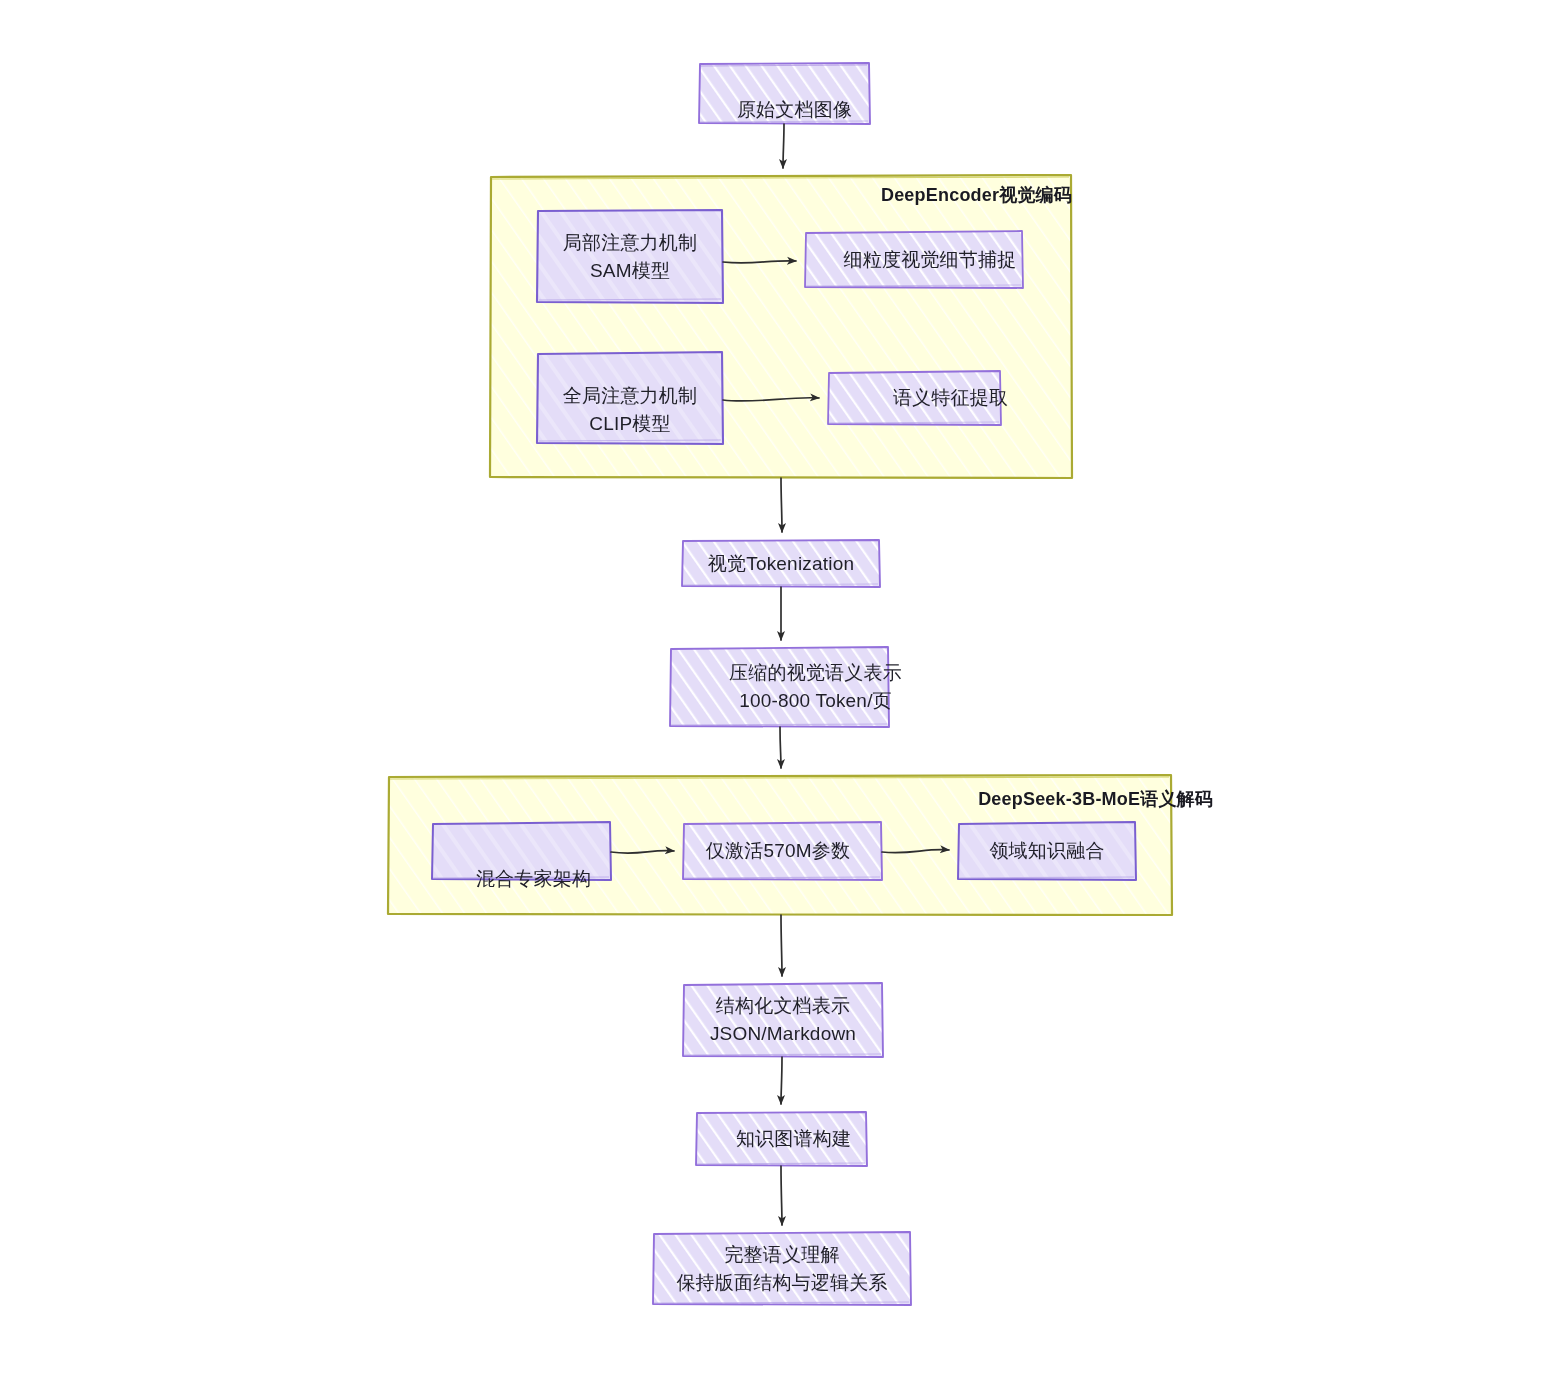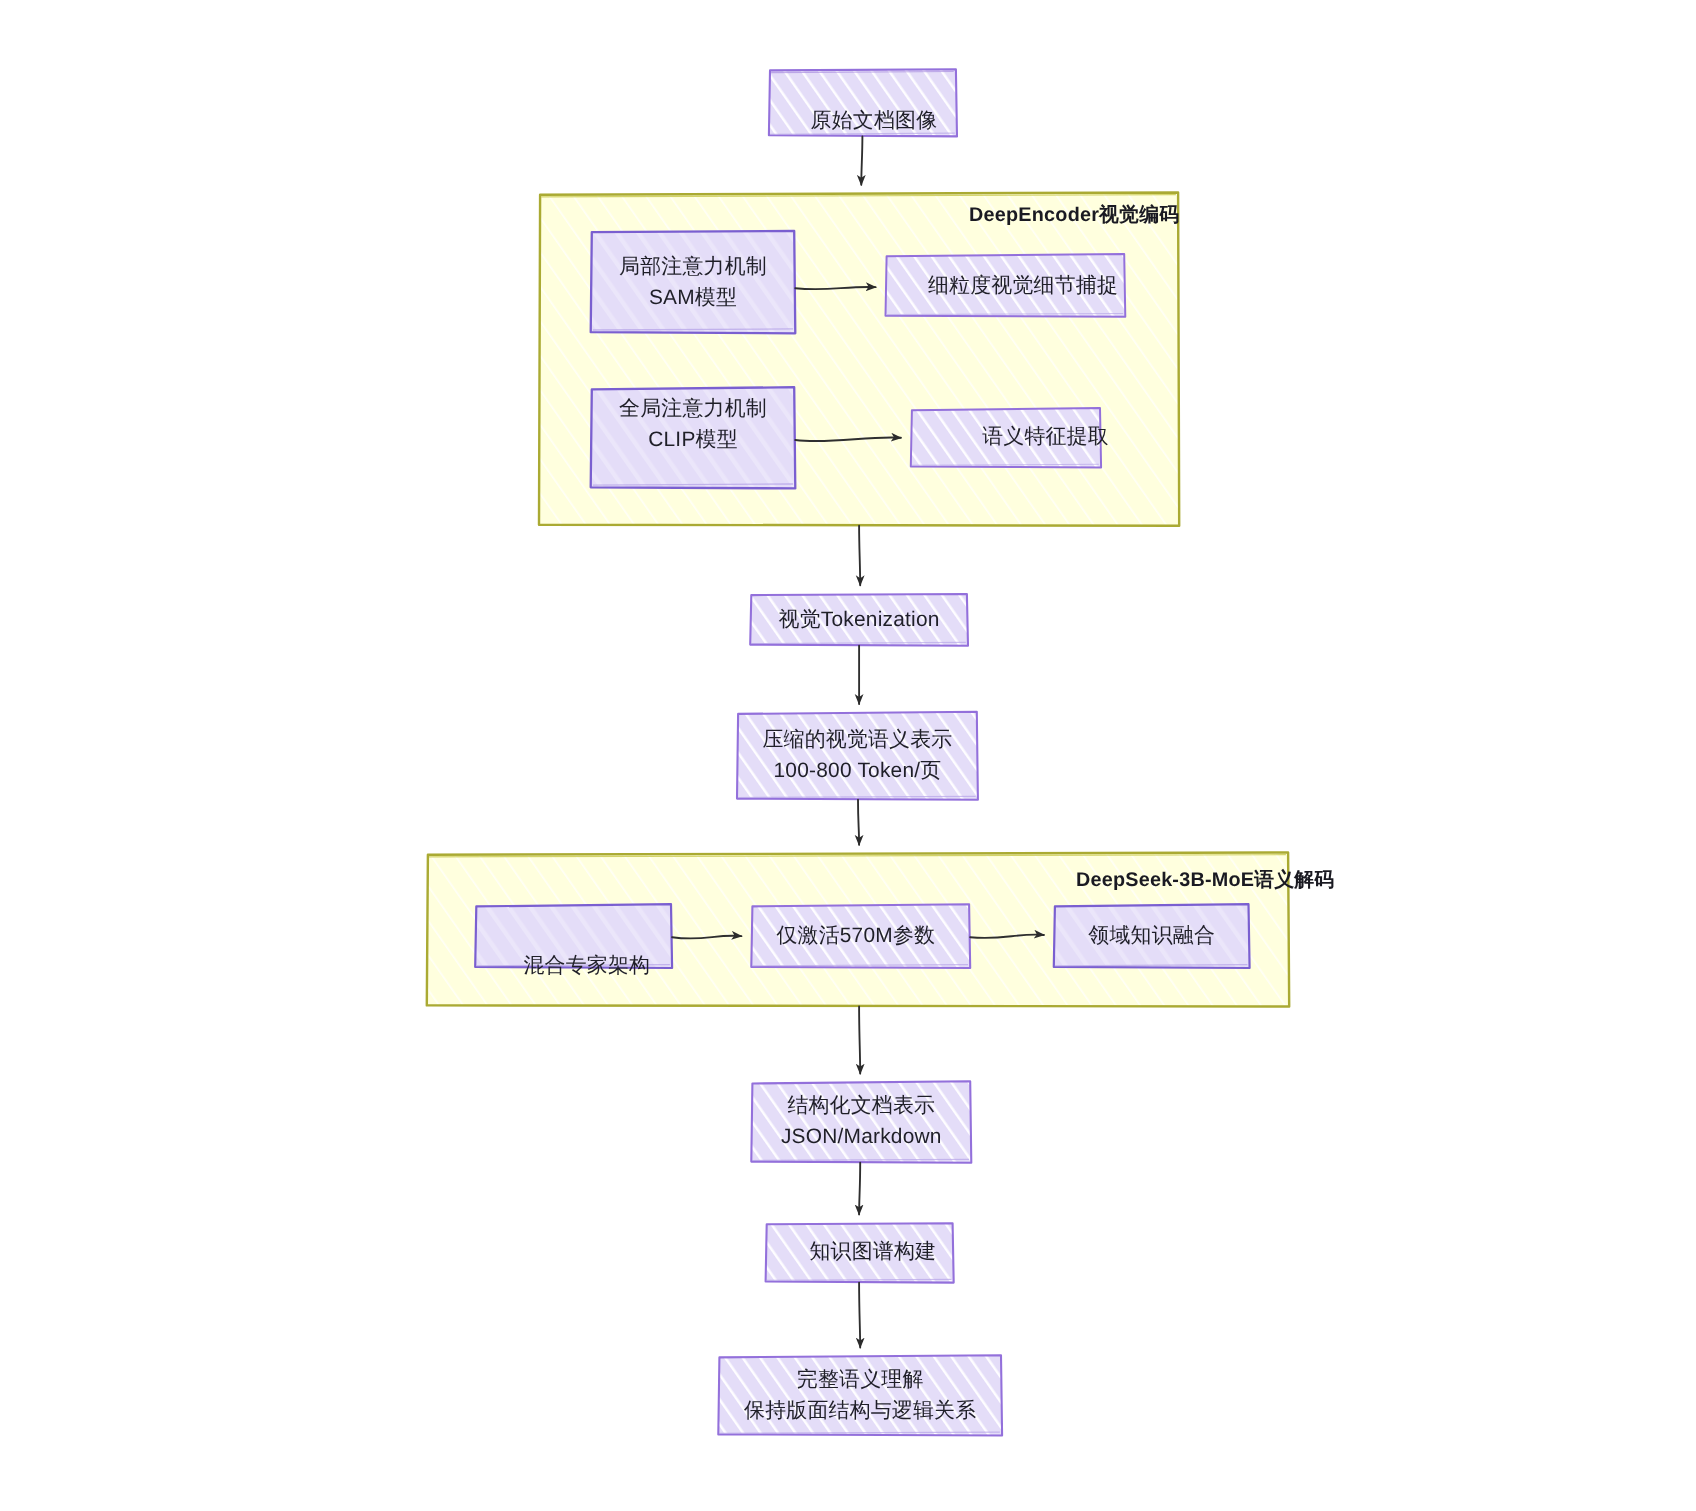--- a/index.html
+++ b/index.html
@@ -183,34 +183,34 @@
 
   <div class="node-label" style="left:537px; top:210px; width:186px; height:93px;">
     <span class="ln">局部注意力机制</span>
     <span class="ln">SAM模型</span>
   </div>
 
   <div class="node-label" style="left:805px; top:231px; width:218px; height:57px;margin-left:16px;">
     <span class="ln">细粒度视觉细节捕捉</span>
   </div>
 
-  <div class="node-label" style="left:537px; top:340px; width:186px; height:92px;">
+  <div class="node-label" style="left:537px; top:364px; width:186px; height:92px;">
     <span class="ln">全局注意力机制</span>
     <span class="ln">CLIP模型</span>
   </div>
 
   <div class="node-label" style="left:828px; top:371px; width:173px; height:54px;padding-left:36px;">
     <span class="ln">语义特征提取</span>
   </div>
 
   <div class="node-label" style="left:682px; top:540px; width:198px; height:47px;">
     <span class="ln">视觉Tokenization</span>
   </div>
 
-  <div class="node-label" style="left:670px; top:647px; width:219px; height:80px;">
+  <div class="node-label" style="left:670px; top:647px; width:219px; height:80px;padding-left:36px;">
     <span class="ln">压缩的视觉语义表示</span>
     <span class="ln">100-800 Token/页</span>
   </div>
 
   <div class="node-label" style="left:444px; top:822px; width:179px; height:58px;margin-top:28px;">
     <span class="ln">混合专家架构</span>
   </div>
 
   <div class="node-label" style="left:683px; top:822px; width:190px; height:58px;">
     <span class="ln">仅激活570M参数</span>

